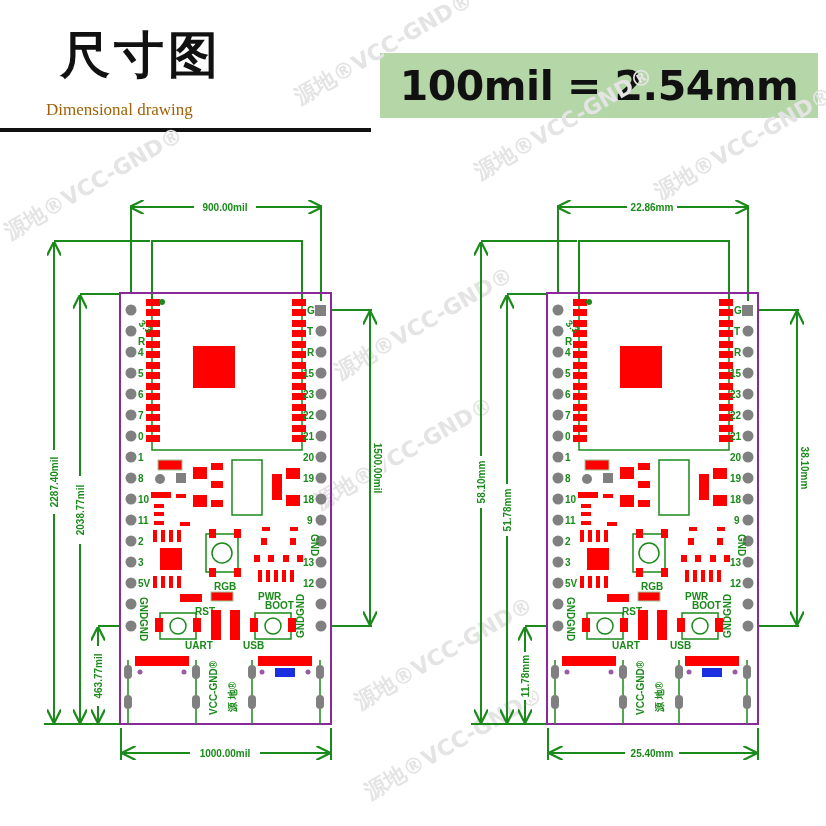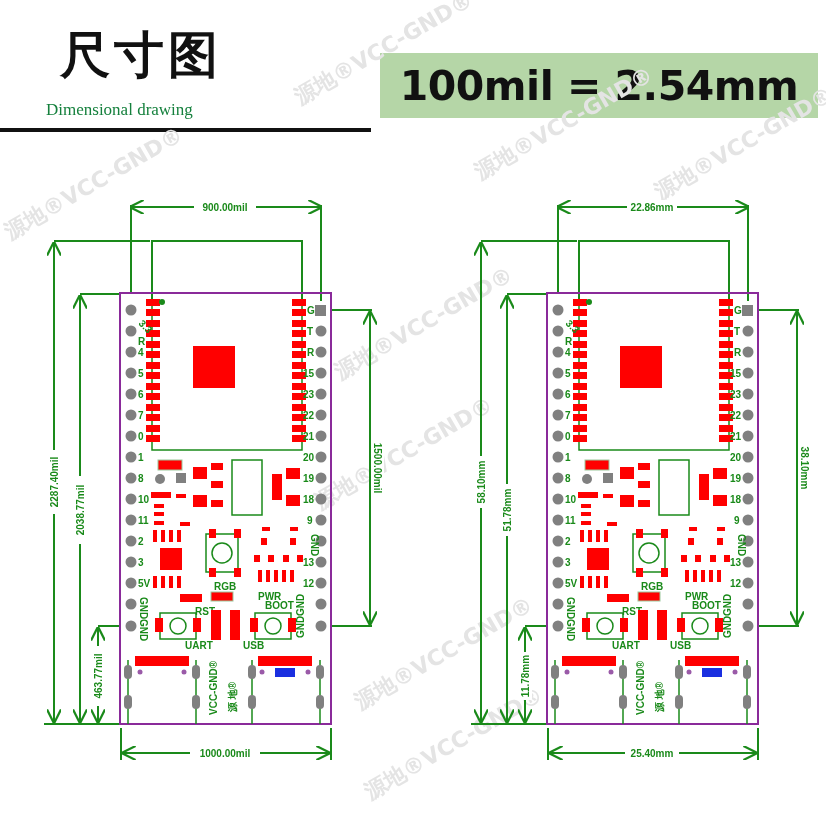--- a/index.html
+++ b/index.html
@@ -1,18 +1,18 @@
 <!DOCTYPE html>
 <html><head>
 <meta charset="utf-8">
 <style>
   html,body{margin:0;padding:0;background:#fff;}
   body{width:826px;height:826px;position:relative;overflow:hidden;font-family:"DejaVu Sans",sans-serif;}
   .title{position:absolute;left:60px;top:30px;font-size:50px;font-weight:bold;color:#111;letter-spacing:4px;font-family:"DejaVu Sans",sans-serif;line-height:1;}
-  .subtitle{position:absolute;left:46px;top:100px;font-size:17px;color:#15803d;font-family:"Liberation Serif",serif;}
+  .subtitle{position:absolute;left:46px;top:100px;font-size:17px;color:#a16207;font-family:"Liberation Serif",serif;}
   .rule{position:absolute;left:0;top:128px;width:371px;height:4px;background:#111;}
   .unit-box{position:absolute;left:380px;top:53px;width:438px;height:65px;background:#b5d6a7;display:flex;align-items:center;justify-content:center;}
   .unit-text{font-size:41px;font-weight:bold;color:#111;font-family:"DejaVu Sans",sans-serif;letter-spacing:-0.5px;}
   svg.main{position:absolute;left:0;top:0;}
   .wm{fill:#e4e4e4;font-family:"DejaVu Sans",sans-serif;font-weight:bold;font-size:22px;}
   .dim{fill:#1a8a1a;font-family:"Liberation Sans",sans-serif;font-weight:bold;font-size:10px;}
   .pl{fill:#1a8a1a;font-family:"Liberation Sans",sans-serif;font-weight:bold;font-size:10px;}
 </style>
 </head>
 <body>

